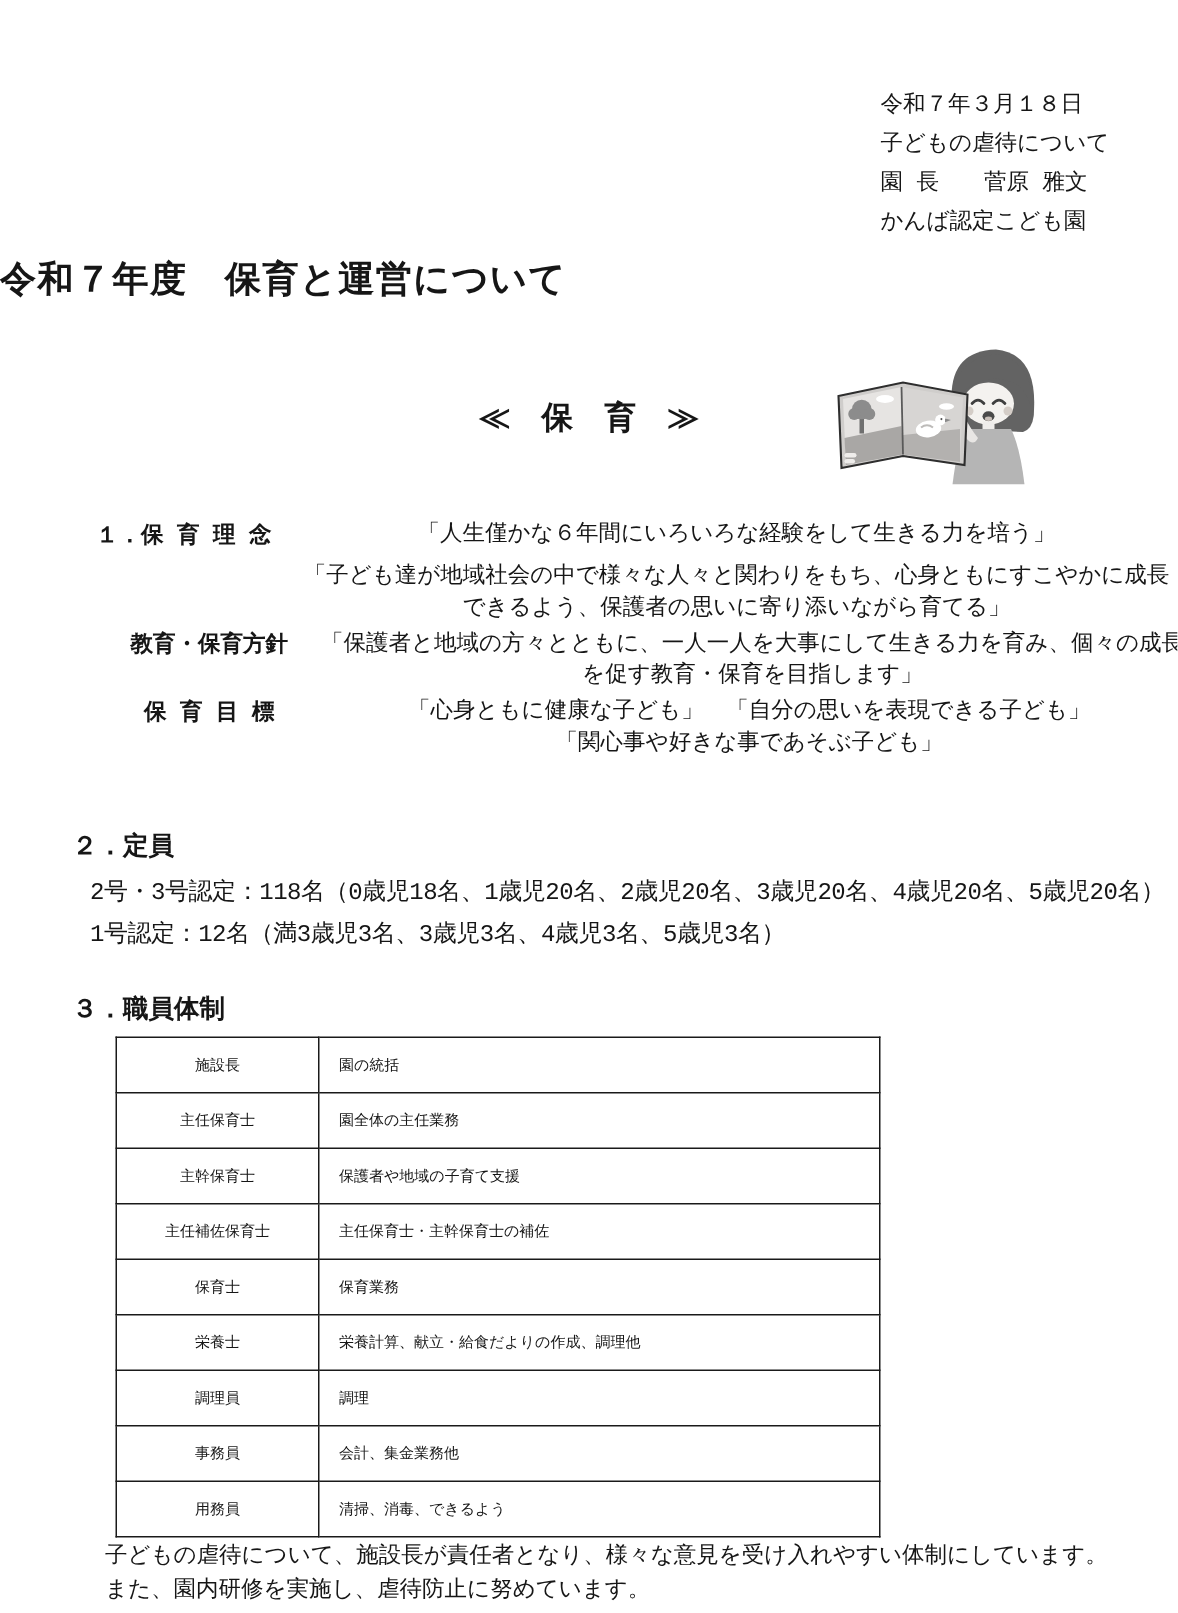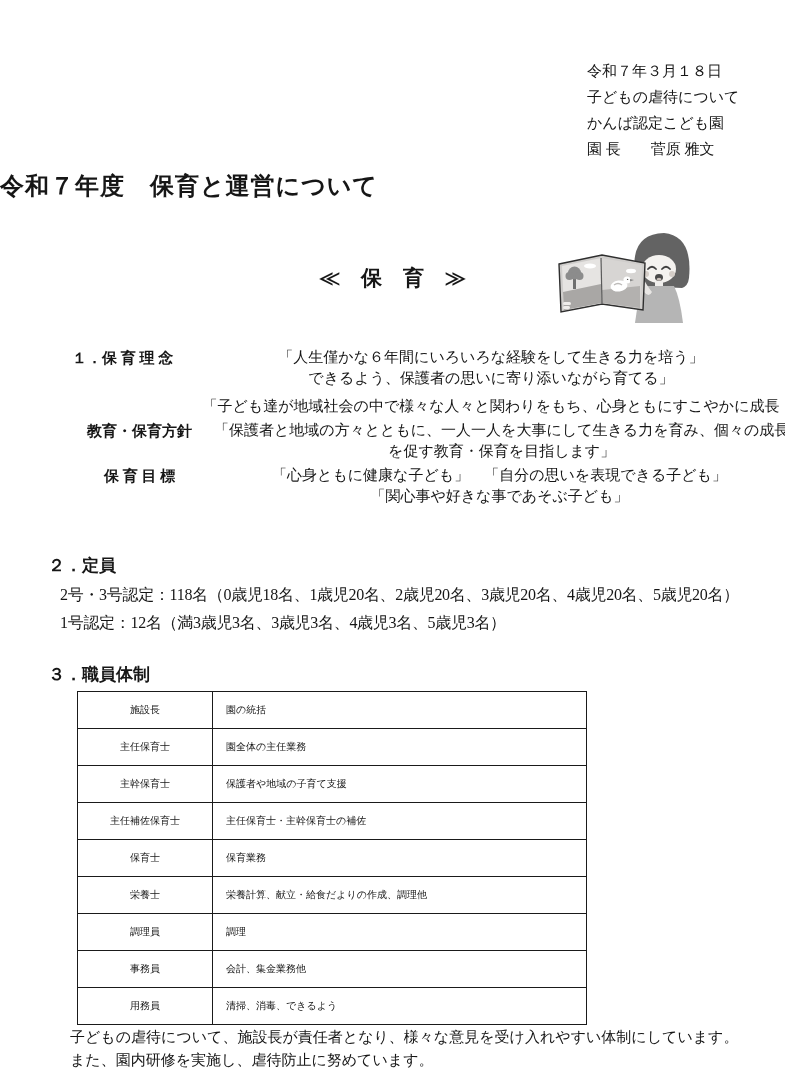--- a/index.html
+++ b/index.html
@@ -1,20 +1,20 @@
 <!DOCTYPE html>
 <html><head>
 <meta charset="utf-8">
 <style>
   html,body { margin:0; padding:0; background:#ffffff; }
   .page {
     position:relative;
     width:785px; height:1075px;
     background:#ffffff;
-    font-family:Liberation Serif, serif;
+    font-family:Liberation Mono, monospace;
     color:#161616;
     overflow:hidden;
   }
 
   
   .header-block {
     position:absolute; top:58px; left:587px;
     font-size:15px; line-height:26px; white-space:nowrap;
   }
 
@@ -71,22 +71,22 @@
   .note-line { font-size:15px; line-height:23px; white-space:nowrap; }
 </style>
 </head>
 <body>
 
 <div class="page">
 
   <div class="header-block">
     <div>令和７年３月１８日</div>
     <div>子どもの虐待について</div>
+    <div>園 長　　菅原 雅文</div>
     <div>かんば認定こども園</div>
-    <div>園 長　　菅原 雅文</div>
   </div>
 
   <div class="doc-title">令和７年度　保育と運営について</div>
 
   <div class="banner">≪　保　育　≫</div>
 
   <div class="illustration">
     <svg width="150" height="95" viewBox="0 0 150 95" xmlns="http://www.w3.org/2000/svg">
 
       <path d="M86,72 Q78,62 76,52 L88,47 Q92,58 98,66 Z" fill="#dddbd9"></path>
@@ -142,22 +142,22 @@
       <rect x="11" y="74" width="8" height="3" rx="1.5" fill="#efedeb"></rect>
       <rect x="11" y="78" width="7" height="3" rx="1.5" fill="#efedeb"></rect>
     </svg>
   </div>
 
   <div class="section1">
     <div class="s1-row">
       <div class="s1-label">１．保 育 理 念</div>
       <div class="s1-lines">
         <div class="s1-line">「人生僅かな６年間にいろいろな経験をして生きる力を培う」</div>
+        <div class="s1-line para-break">「子ども達が地域社会の中で様々な人々と関わりをもち、心身ともにすこやかに成長</div>
         <div class="s1-line">できるよう、保護者の思いに寄り添いながら育てる」</div>
-        <div class="s1-line para-break">「子ども達が地域社会の中で様々な人々と関わりをもち、心身ともにすこやかに成長</div>
       </div>
     </div>
     <div class="s1-row">
       <div class="s1-label indent">教育・保育方針</div>
       <div class="s1-lines">
         <div class="s1-line">「保護者と地域の方々とともに、一人一人を大事にして生きる力を育み、個々の成長</div>
         <div class="s1-line">を促す教育・保育を目指します」</div>
       </div>
     </div>
     <div class="s1-row">

